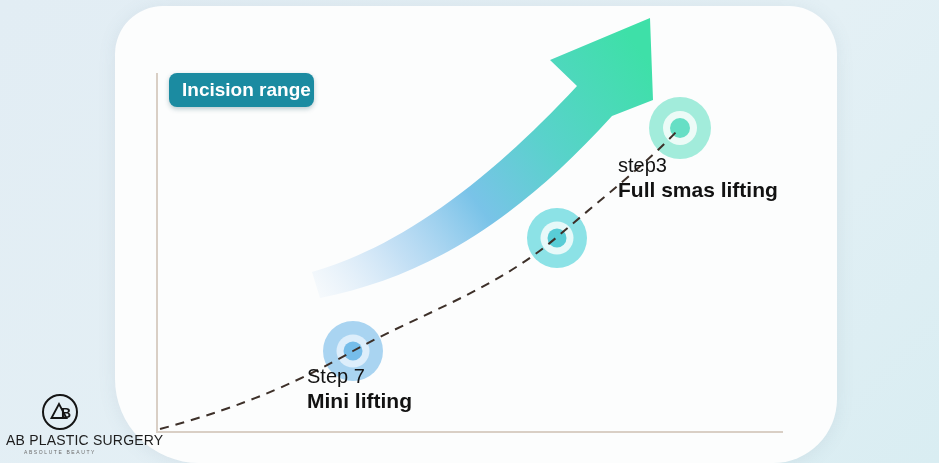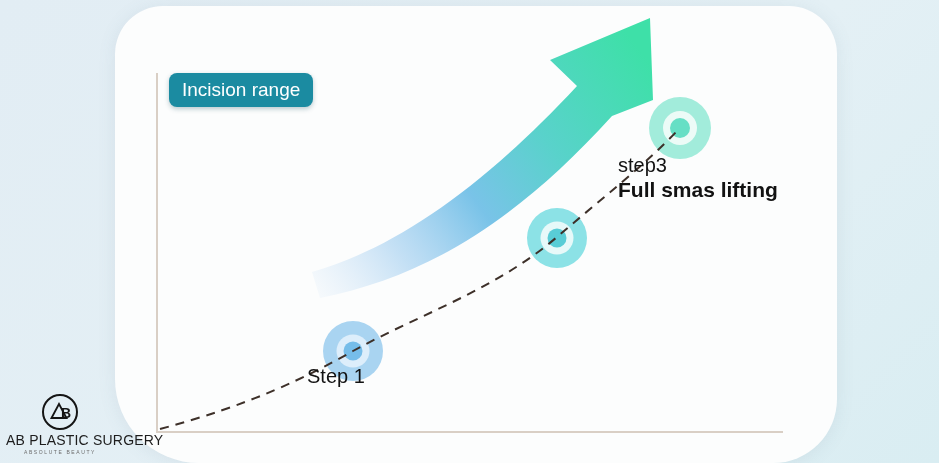--- a/index.html
+++ b/index.html
@@ -18,22 +18,22 @@
     background: #fcfdfd;
     border-radius: 48px 48px 64px 84px;
     box-shadow: 0 2px 18px rgba(90,120,140,0.10);
   }
 
   .chart-svg { position: absolute; left: 0; top: 0; width: 939px; height: 463px; }
 
   .badge {
     position: absolute;
     background: #1b8ba1; color: #ffffff;
-    font-size: 19px; font-weight: 400; line-height: 1;
-    padding: 7px 13px 8px 13px; border-radius: 8px;
+    font-size: 19px; font-weight: 700; line-height: 1;
+    padding: 7px 3px 8px 13px; border-radius: 8px;
     box-shadow: 0 2px 5px rgba(10,70,85,0.28);
     white-space: nowrap;
   }
   .badge-incision { left: 169px; top: 73px; }
   .badge-sagging  { left: 602px; top: 388px; }
 
   .step-label { position: absolute; width: 200px; text-align: left; color: #121212; }
   .step-label .line1 { font-size: 20px; font-weight: 400; line-height: 1.15; }
   .step-label .line2 { font-size: 21px; font-weight: 700; line-height: 1.25; }
   .step-label-1 { left: 307px; top: 365px; }
@@ -93,21 +93,22 @@
 
     <path d="M 160 429
              C 250 405, 305 378, 353 351
              C 420 314, 495 290, 557 237
              C 600 200, 645 165, 678 130" fill="none" stroke="#3d3029" stroke-width="2" stroke-dasharray="9 7"></path>
   </svg>
 
   <div class="badge badge-incision">Incision range</div>
 
   <div class="step-label step-label-1">
-    <div class="line1">Step 1</div>
+    <div class="line1">Step 7</div>
+    <div class="line2">Mini lifting</div>
   </div>
   <div class="step-label step-label-3">
     <div class="line1">step3</div>
     <div class="line2">Full smas lifting</div>
   </div>
 
   <div class="logo">
     <svg class="mark" width="40" height="40" viewBox="0 0 40 40">
       <circle cx="20" cy="20" r="17" fill="none" stroke="#151515" stroke-width="2"></circle>
       <polygon points="11.5,26 19,12 26.5,26" fill="none" stroke="#151515" stroke-width="1.8"></polygon>

